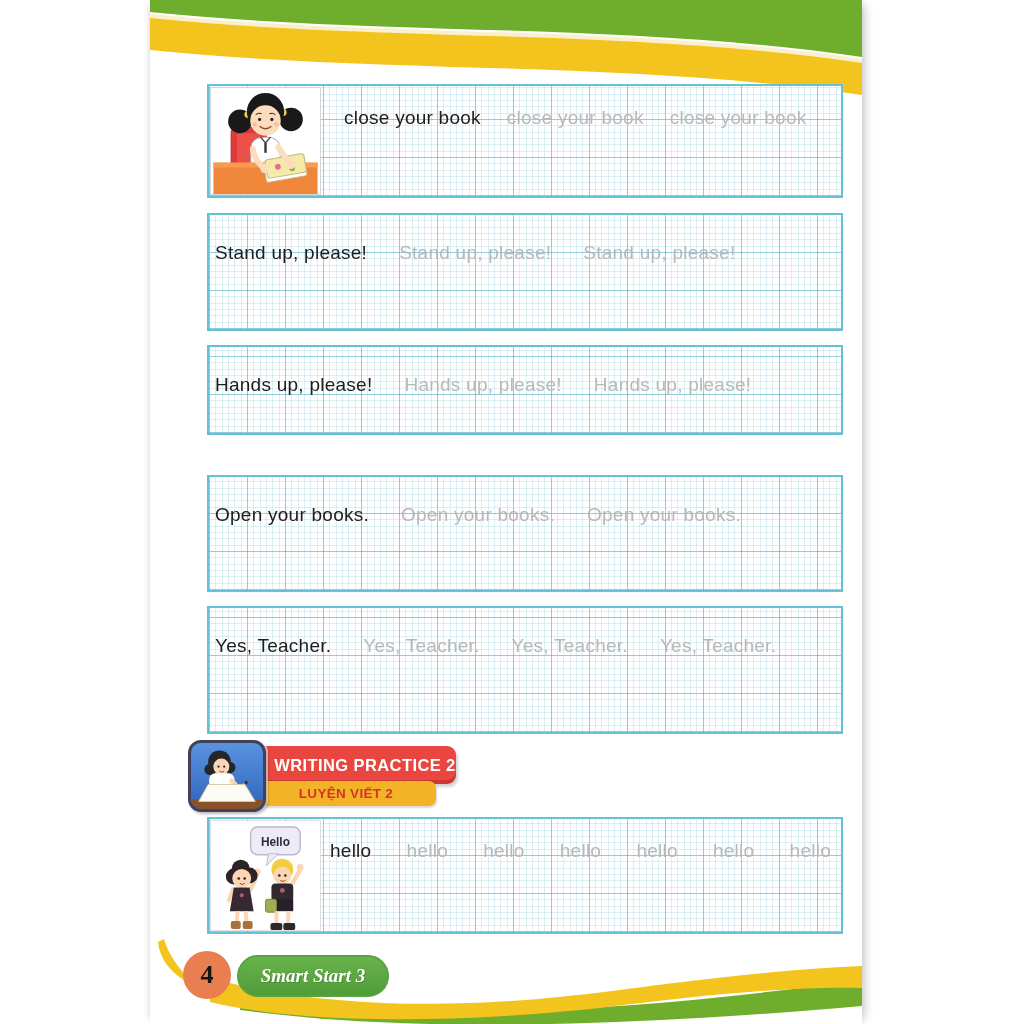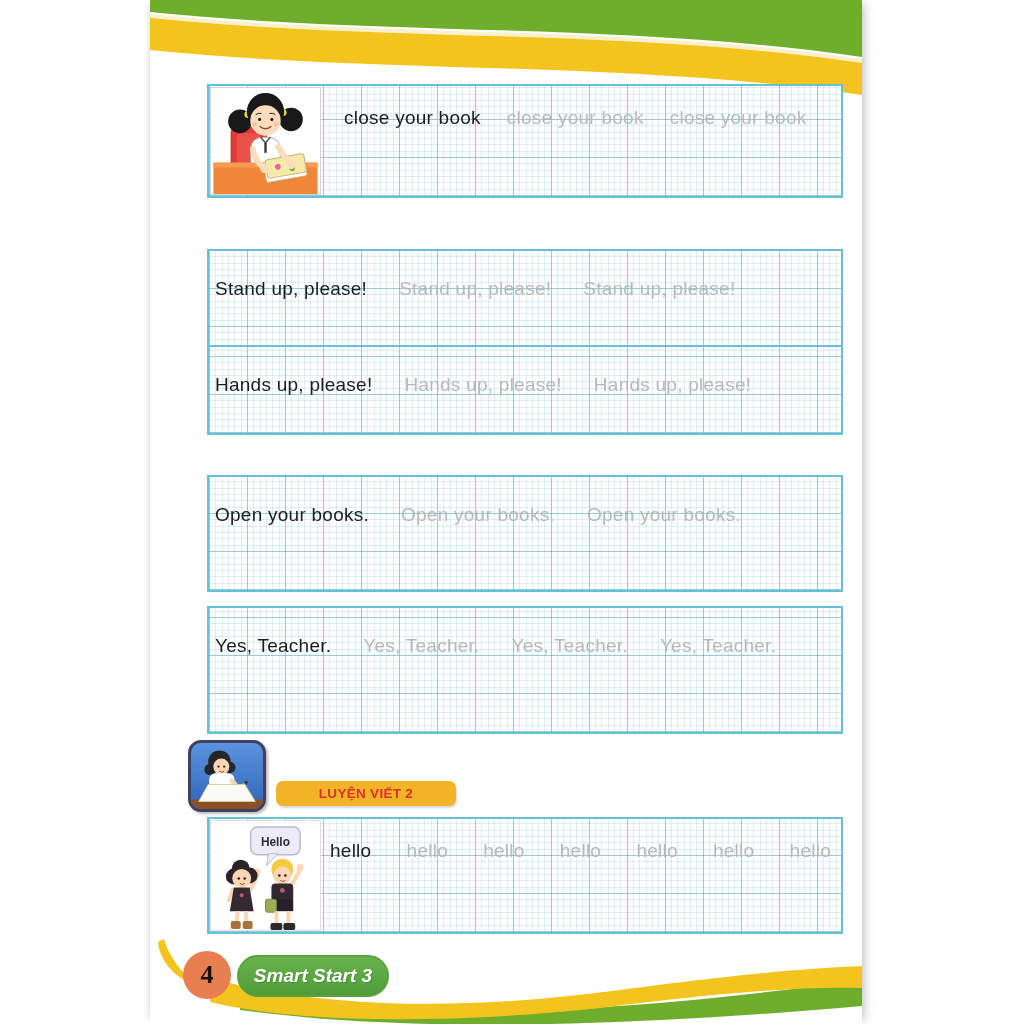--- a/index.html
+++ b/index.html
@@ -29,36 +29,36 @@
   .solid{color:#1d1d1d;}
   .trace{color:#b8b8b8;}
   .mt20{margin-top:20px;} .mt26{margin-top:26px;}
 
   
   .banner{position:absolute;left:38px;top:740px;width:290px;height:72px;}
   .banner-red{position:absolute;left:12px;top:6px;width:256px;height:38px;background:#e9463f;
     border-radius:9px;box-shadow:inset 0 -4px 0 rgba(160,30,26,.35),2px 3px 3px rgba(0,0,0,.18);
     display:flex;align-items:center;justify-content:center;padding-left:74px;box-sizing:border-box;}
   .banner-red span{color:#fff;font-weight:bold;font-size:16.5px;letter-spacing:.4px;white-space:nowrap;}
-  .banner-yellow{position:absolute;left:88px;top:41px;width:180px;height:25px;background:#f3b327;
+  .banner-yellow{position:absolute;left:68px;top:41px;width:180px;height:25px;background:#f3b327;
     border-radius:7px;display:flex;align-items:center;justify-content:center;
     box-shadow:1px 2px 2px rgba(0,0,0,.15);}
   .banner-yellow span{color:#d6332c;font-weight:bold;font-size:13.5px;letter-spacing:.3px;}
   .banner-icon{position:absolute;left:0;top:0;width:78px;height:72px;border-radius:13px;
     border:3px solid #41415a;box-sizing:border-box;overflow:hidden;background:#3f77c9;
     box-shadow:2px 2px 3px rgba(0,0,0,.28),0 0 0 2px rgba(255,255,255,.8);}
 
   
   .page-circle{position:absolute;left:33px;top:951px;width:48px;height:48px;border-radius:50%;
     background:#e97e50;display:flex;align-items:center;justify-content:center;z-index:3;}
   .page-circle span{font-family:"Liberation Serif",serif;font-weight:bold;font-size:26px;color:#151515;}
   .brand-pill{position:absolute;left:87px;top:955px;width:152px;height:42px;border-radius:21px;
     background:linear-gradient(#69b34c,#4f9c38);border:2px solid #58a23f;box-sizing:border-box;
     display:flex;align-items:center;justify-content:center;z-index:2;}
-  .brand-pill span{font-family:Liberation Sans, sans-serif;font-style:italic;font-weight:bold;
+  .brand-pill span{font-family:Liberation Serif, serif;font-style:italic;font-weight:bold;
     font-size:19px;color:#ffffff;text-shadow:1px 1px 0 rgba(0,0,0,.15);white-space:nowrap;}
 </style>
 </head>
 <body>
 
 <div class="stage">
   <div class="sheet">
 
     <svg class="wave-top" viewBox="0 0 712 112">
       <path d="M0,0 H712 V57 C470,22 235,36 0,12 Z" fill="#6fae2d"></path>
@@ -101,21 +101,21 @@
           <circle cx="81" cy="78" r="4.5" fill="#fcdcba"></circle>
         </svg>
       </div>
       <div class="line tight mt20">
         <span class="word solid">close your book</span>
         <span class="word trace">close your book</span>
         <span class="word trace">close your book</span>
       </div>
     </div>
 
-    <div class="panel" style="top:213px;height:118px;margin-top:36px;">
+    <div class="panel" style="top:213px;height:118px;">
       <div class="line mt26">
         <span class="word solid">Stand up, please!</span>
         <span class="word trace">Stand up, please!</span>
         <span class="word trace">Stand up, please!</span>
       </div>
     </div>
 
     <div class="panel" style="top:345px;height:90px;">
       <div class="line mt26">
         <span class="word solid">Hands up, please!</span>
@@ -135,20 +135,23 @@
     <div class="panel" style="top:606px;height:128px;">
       <div class="line mt26">
         <span class="word solid">Yes, Teacher.</span>
         <span class="word trace">Yes, Teacher.</span>
         <span class="word trace">Yes, Teacher.</span>
         <span class="word trace">Yes, Teacher.</span>
       </div>
     </div>
 
     <div class="banner">
+      <div class="banner-red">
+        <span>WRITING PRACTICE 2</span>
+      </div>
       <div class="banner-yellow">
         <span>LUYỆN VIẾT 2</span>
       </div>
       <div class="banner-icon">
         <svg width="72" height="66" viewBox="0 0 76 70">
           <defs>
             <linearGradient id="bg" x1="0" y1="0" x2="0" y2="1">
               <stop offset="0" stop-color="#5a93e0"></stop>
                 <stop offset="1" stop-color="#2f64b8"></stop>
             </linearGradient>

